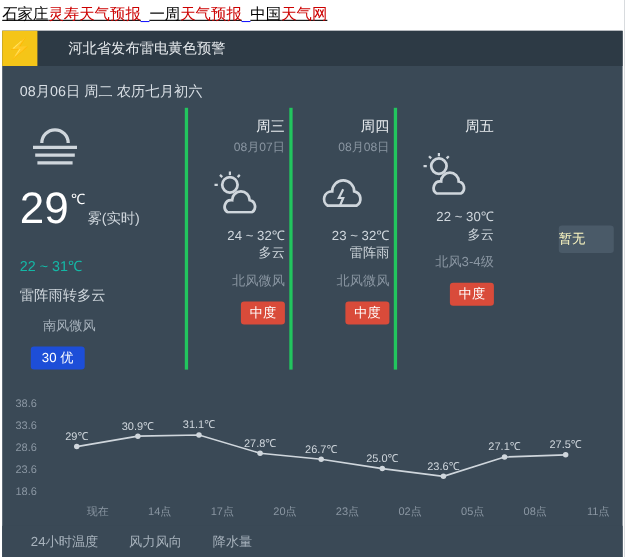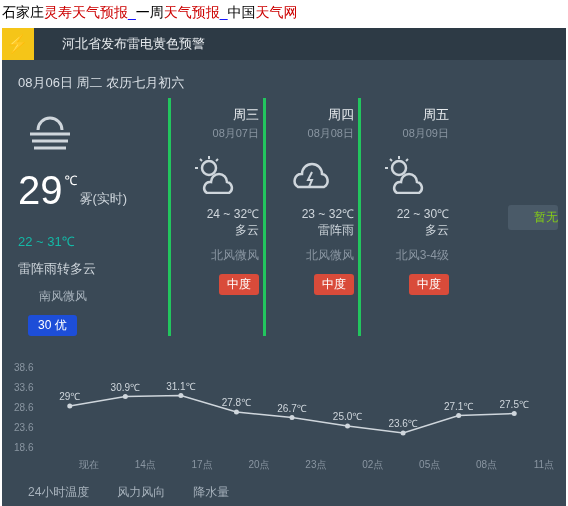--- a/index.html
+++ b/index.html
@@ -1,18 +1,18 @@
 <!DOCTYPE html>
 <html><head>
 <meta charset="utf-8">
 <style>
 *{margin:0;padding:0;box-sizing:border-box}
 body{font-family:"Microsoft YaHei",Arial,sans-serif;background:#fff;width:568px}
 .breadcrumb{padding:4px 2px;font-size:14px}
-.breadcrumb a{}
+.breadcrumb a{text-decoration:underline}
 .breadcrumb .red{color:#c00}
 .breadcrumb .blue{color:#00f}
 .breadcrumb .black{color:#000}
 .weather-widget{background:#3a4956;color:#cfd6dc;width:564px;margin:2px}
 .alert-bar{display:flex;align-items:center;background:#2d3a45;height:32px}
 .alert-icon{width:32px;height:32px;background:#f5c518;display:flex;align-items:center;justify-content:center;font-size:18px;color:#333}
 .alert-text{padding-left:28px;font-size:13px;color:#e8ecef}
 .date-line{padding:14px 16px 6px;font-size:13px;color:#d9dfe5}
 .main-row{display:flex;padding:0 8px 14px 16px;align-items:stretch}
 .today{width:150px;padding-top:10px}
@@ -26,21 +26,21 @@
 .aqi-badge{display:inline-block;background:#1d4ed8;color:#fff;font-size:12px;padding:2px 10px;border-radius:3px;margin-top:10px}
 .forecast{display:flex;flex:1}
 .day{width:95px;border-left:3px solid #22c55e;text-align:right;padding:8px 4px 0;cursor:pointer}
 .day-name{font-size:13px;color:#e8ecef}
 .day-date{font-size:11px;color:#8a96a2;margin-top:2px}
 .day-icon{height:46px;margin:10px auto 8px;display:flex;align-items:center;justify-content:center}
 .day-range{font-size:12px;color:#cfd6dc}
 .day-cond{font-size:12px;color:#cfd6dc;margin-top:0}
 .day-wind{font-size:12px;color:#8a96a2;margin-top:8px}
 .aqi-mod{display:inline-block;background:#d94b3a;color:#fff;font-size:12px;padding:2px 8px;border-radius:3px;margin-top:10px}
-.none-btn{width:50px;align-self:center;background:#4a5a68;color:#84cc16;font-size:12px;text-align:right;padding:4px 0;border-radius:3px;margin-left:6px;cursor:pointer}
+.none-btn{width:50px;align-self:center;background:#4a5a68;color:#fef9c3;font-size:12px;text-align:left;padding:4px 0;border-radius:3px;margin-left:6px;cursor:pointer}
 .chart-area{padding:8px 12px 0;position:relative;height:128px}
 .y-axis{position:absolute;left:12px;top:8px;font-size:10px;color:#8a96a2;line-height:20px}
 .chart-svg{position:absolute;left:40px;top:8px;right:12px;height:100px}
 .x-axis{position:absolute;left:40px;right:12px;bottom:6px;display:flex;font-size:10px;color:#8a96a2}
 .x-axis span{flex:1;text-align:right}
 .tabs{display:flex;background:#3a4956;padding:0 12px 6px}
 .tab{font-size:12px;color:#a8b3bd;padding:6px 14px;cursor:pointer}
 .tab.active{background:#4e5d6b;color:#e8ecef}
 .footer{display:flex;justify-content:flex-end;align-items:center;padding:6px 10px;background:#2f3d49}
 svg{display:block}
@@ -113,21 +113,20 @@
               <path d="M24 18l-4 8h4l-3 7" fill="none" stroke="#cfd6dc" stroke-width="2"></path>
             </svg>
         </div>
         <div class="day-range">23 ~ 32℃</div>
         <div class="day-cond">雷阵雨</div>
         <div class="day-wind">北风微风</div>
         <span class="aqi-mod">中度</span>
       </div>
       <div class="day">
         <div class="day-name">周五</div>
-        <div class="day-date">08月09日</div>
         <div class="day-icon">
           <svg width="48" height="40" viewBox="0 0 48 40">
               <circle cx="16" cy="14" r="7" fill="none" stroke="#cfd6dc" stroke-width="2.5"></circle>
               <g stroke="#cfd6dc" stroke-width="2">
                 <line x1="16" y1="2" x2="16" y2="5"></line>
                 <line x1="5" y1="14" x2="2" y2="14"></line>
                 <line x1="7" y1="5" x2="9" y2="7"></line>
                 <line x1="25" y1="5" x2="23" y2="7"></line>
               </g>
               <path d="M18 28a8 8 0 0 1 16 0 6 6 0 0 1 2 11h-22a6 6 0 0 1 4-11z" fill="none" stroke="#cfd6dc" stroke-width="2.5"></path>

